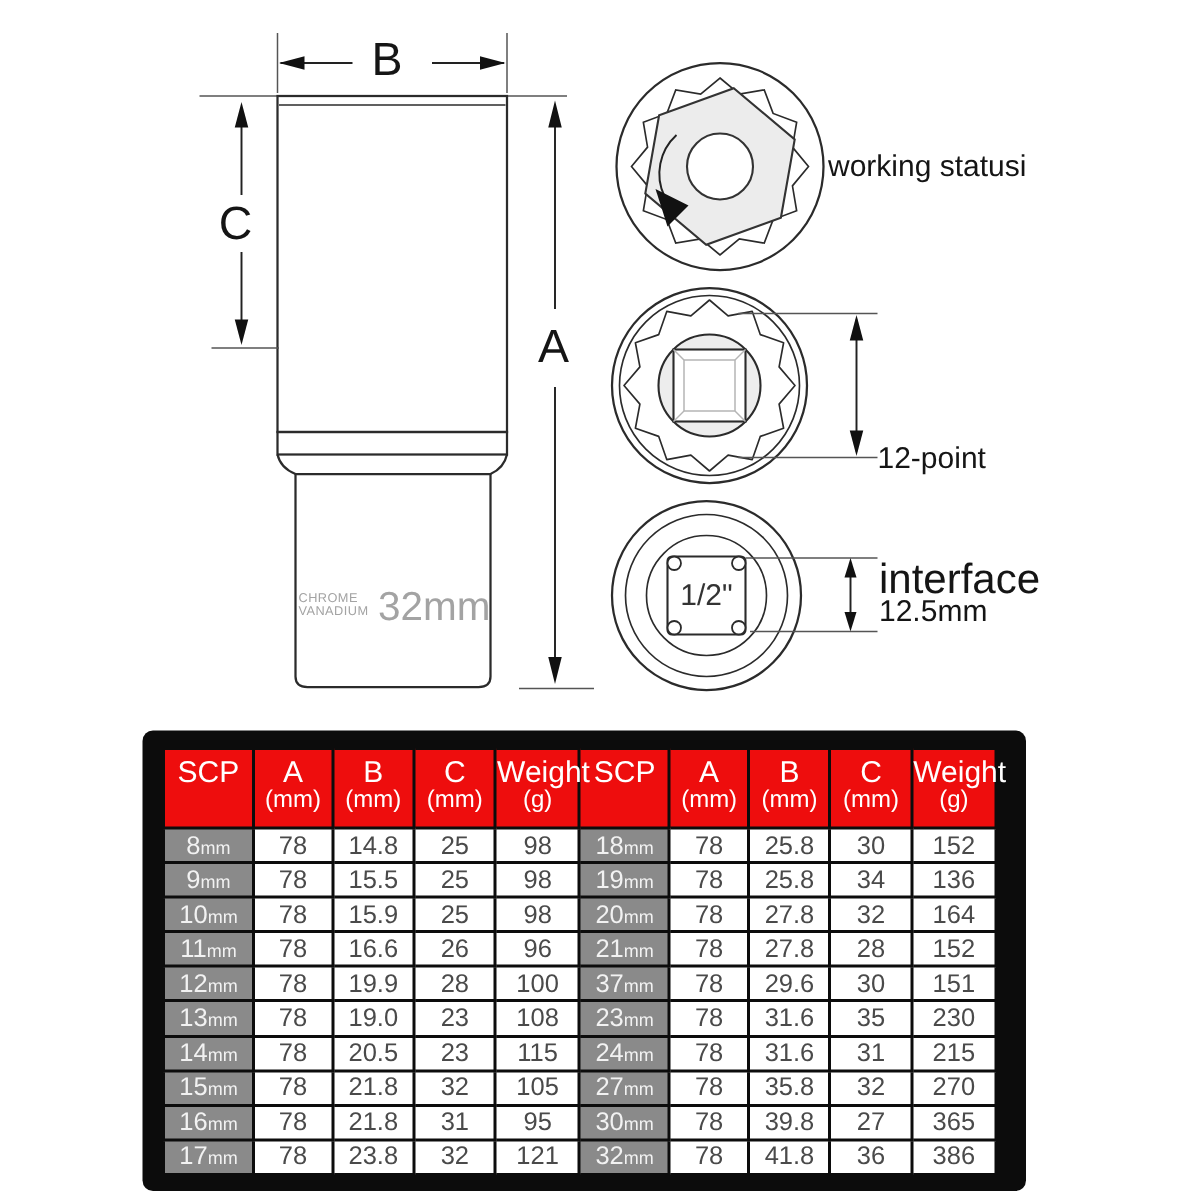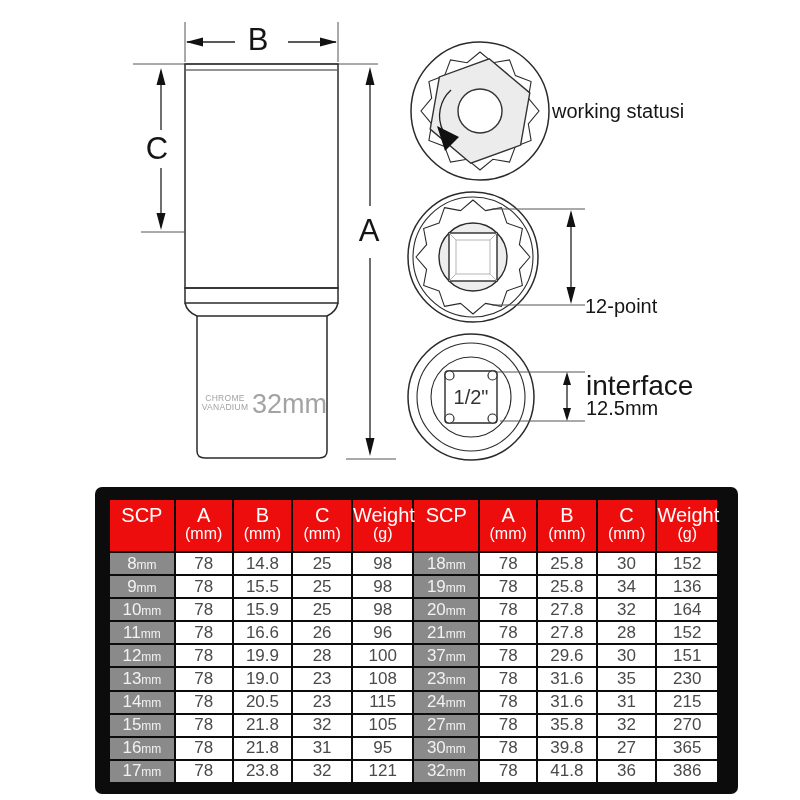--- a/index.html
+++ b/index.html
@@ -14,29 +14,29 @@
   .ln1{stroke:var(--line);fill:none;stroke-width:1.1;}
   .ln-thin{stroke:#555;fill:none;stroke-width:1;}
   .dim{stroke:#222;fill:none;stroke-width:1.3;}
   .arr{fill:#111;stroke:none;}
   .soft{stroke:#b5b5b5;fill:none;stroke-width:1;}
   .lbl{position:absolute;color:#151515;line-height:1.15;}
   .dimletter{font-size:31px;width:52px;text-align:center;}
   #lblB{left:232px;top:22px;}
   #lblC{left:131px;top:131px;}
   #lblA{left:343px;top:213px;}
-  #brand{left:199px;top:394px;width:52px;text-align:center;font-size:8.5px;line-height:8.5px;
+  #brand{left:199px;top:394px;width:52px;text-align:left;font-size:8.5px;line-height:8.5px;
          letter-spacing:.3px;color:var(--stamp-text);}
   #stamp{left:252px;top:389px;font-size:27px;color:var(--stamp-text);}
   #lblWorking{left:552px;top:100px;font-size:20px;}
   #lblPoint{left:585px;top:247px;font-size:20px;margin-top:48px;}
   #lblInterface{left:586px;top:370px;font-size:28px;}
   #lblInterfaceSize{left:586px;top:397px;font-size:20px;}
   #lblDrive{left:441px;top:386px;width:60px;text-align:center;font-size:20px;color:#333;}
-  .table-frame{position:absolute;left:95px;top:487px;width:643px;height:307px;box-sizing:border-box;
+  .table-frame{position:absolute;left:95px;top:487px;width:589px;height:307px;box-sizing:border-box;
                background:var(--frame-bg);border-radius:7px;padding:11px 19px 10px 13px;}
   table.spec{width:100%;height:100%;border-collapse:collapse;table-layout:fixed;}
   .spec th,.spec td{border:2px solid var(--frame-bg);text-align:center;padding:0;overflow:visible;}
   .spec thead th{background:var(--header-bg);color:var(--header-text);vertical-align:top;
                  padding-top:5px;height:46px;font-weight:normal;white-space:nowrap;}
   .hmain{font-size:20px;line-height:20px;}
   .hsub{font-size:16px;line-height:18px;}
   .spec td.size{background:var(--label-bg);color:var(--label-text);font-size:17px;height:21px;}
   .spec td.size .unit{font-size:12px;}
   .spec td.val{background:var(--cell-bg);color:var(--cell-text);font-size:17px;height:21px;}

